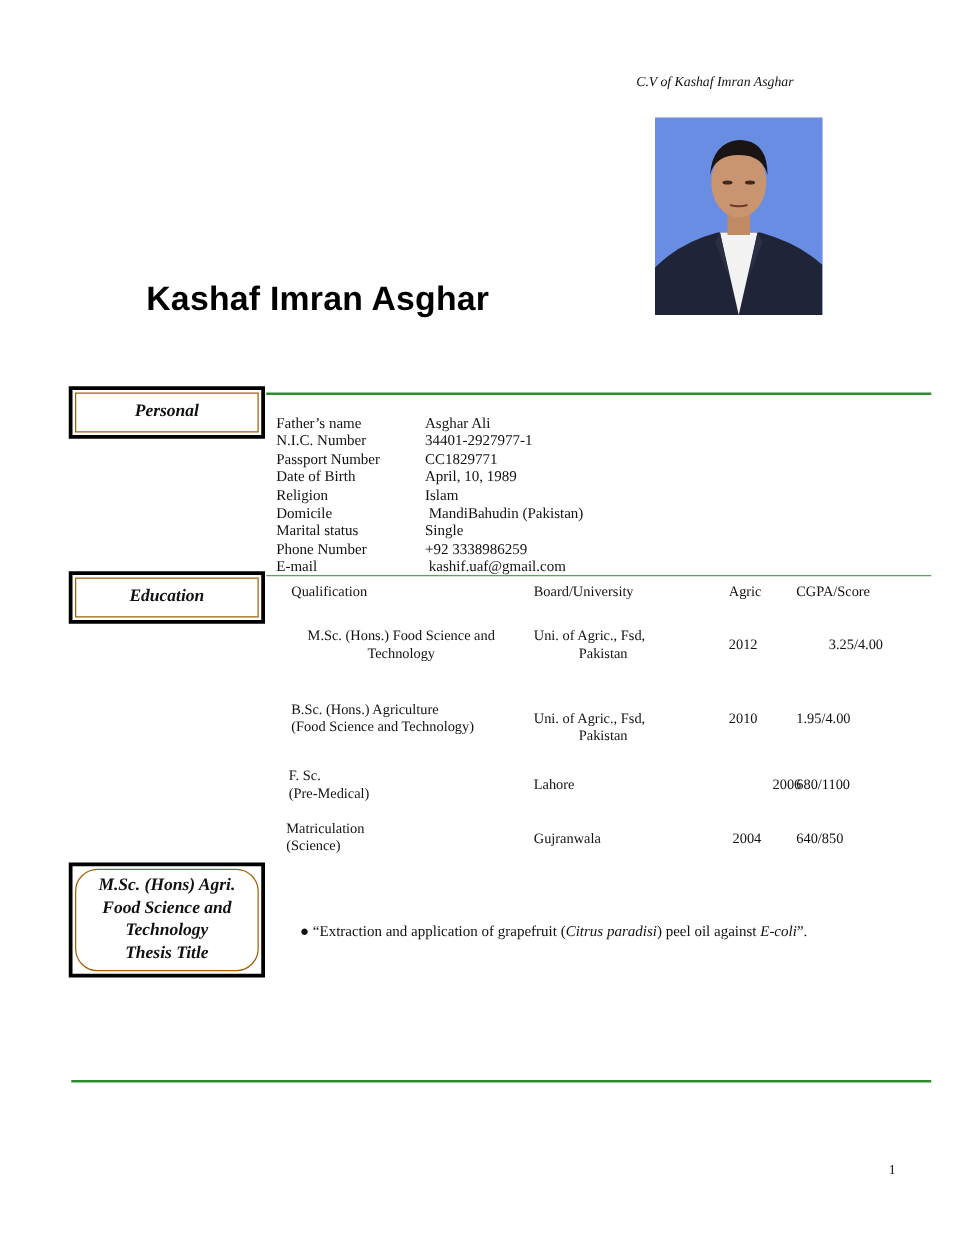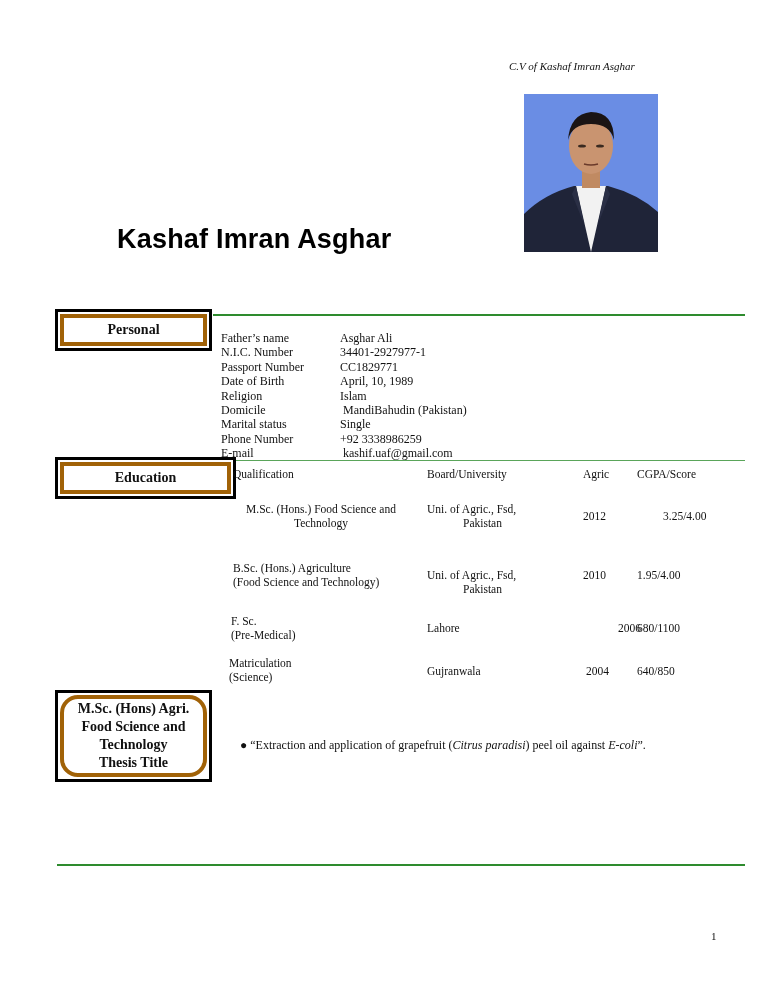--- a/index.html
+++ b/index.html
@@ -7,23 +7,23 @@
          font-family: "Liberation Serif", serif; color: #111; }
   .abs { position: absolute; }
   .header-note { left: 509px; top: 60px; font-size: 11px; font-style: italic; }
   .photo { left: 524px; top: 94px; width: 134px; height: 158px;
            background: linear-gradient(180deg, #6b8ee6 0%, #5e82dd 100%); overflow: hidden; }
   .name { left: 117px; top: 224px; font-family: "Liberation Sans", sans-serif;
           font-weight: bold; font-size: 27px; color: #000; letter-spacing: 0.2px; }
   .green-line { background: #2e8b2e; height: 2px; }
   .green-thin { background: #5aa55a; height: 1px; }
   .box-outer { border: 3px solid #000; box-sizing: border-box; padding: 2px; background:#fff; }
-  .box-inner { border: 4px solid #a16207; box-sizing: border-box; width: 100%; height: 100%;
+  .box-inner { border: 1px solid #a16207; box-sizing: border-box; width: 100%; height: 100%;
                display: flex; align-items: center; justify-content: center; text-align: center;
-               font-weight: bold; font-size: 14px; line-height: 18px; }
+               font-weight: bold; font-size: 14px; line-height: 18px; font-style: italic; }
   .pers { font-size: 12px; line-height: 14.4px; }
   .pers .row { display: flex; }
   .pers .lbl { width: 119px; }
   .edu { font-size: 11.5px; line-height: 14px; }
   .cell { position: absolute; }
   .center { text-align: center; }
   .thesis { left: 240px; top: 738px; font-size: 12px; }
   .page-num { left: 711px; top: 930px; font-size: 11px; }
 </style>
 </head>
@@ -89,21 +89,21 @@
       <span>+92 3338986259</span>
     </div>
   <div class="row">
       <span class="lbl">E-mail</span>
       <span style="white-space:pre"> kashif.uaf@gmail.com</span>
     </div>
 </div>
 
 <div class="abs green-thin" style="left:213px; top:460px; width:532px;"></div>
 
-<div class="abs box-outer" style="left:55px; top:457px; width:181px; height:42px;">
+<div class="abs box-outer" style="left:55px; top:457px; width:157px; height:42px;">
   <div class="box-inner">Education</div>
 </div>
 
 <div class="abs edu" style="left:0; top:0; width:760px; height:994px;">
   <div class="cell" style="left:233px; top:467px;">Qualification</div>
   <div class="cell" style="left:427px; top:467px;">Board/University</div>
   <div class="cell" style="left:583px; top:467px;">Agric</div>
   <div class="cell" style="left:637px; top:467px;">CGPA/Score</div>
 
   <div class="cell center" style="left:232px; top:502px; width:178px;">

